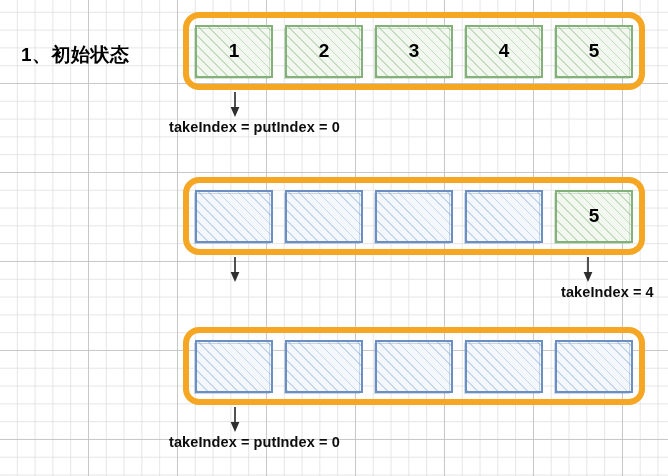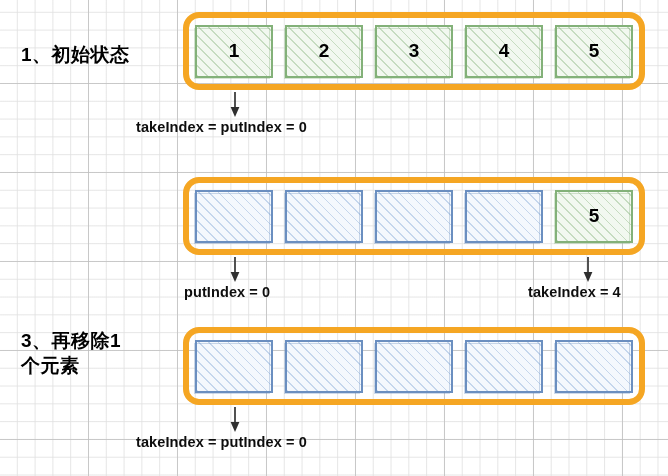--- a/index.html
+++ b/index.html
@@ -114,20 +114,21 @@
     display: block;
     overflow: visible;
   }
   .annot-text {
     position: absolute;
     font-weight: bold;
     font-size: 14.5px;
     color: #0d0d0d;
     white-space: nowrap;
     letter-spacing: 0.1px;
+    margin-left: 33px;
   }
 </style>
 </head>
 <body>
 
 <div id="canvas">
 
   <div class="step-label" style="left:21px; top:42px;">1、初始状态</div>
 
   <div class="queue-container" style="left:183px; top:12px; width:462px; height:78px;">
@@ -178,32 +179,29 @@
       </div>
     </div>
   </div>
 
   <div class="annot" style="left:228px; top:257px;">
     <svg width="14" height="26" viewBox="0 0 14 26">
       <line x1="7" y1="0" x2="7" y2="18" stroke="#3f3f3f" stroke-width="1.8"></line>
       <polygon points="7,25 2.6,15 11.4,15" fill="#2e2e2e"></polygon>
     </svg>
   </div>
-  <div class="annot-text" style="left:184px; top:284px;">putIndex = 0</div>
 
   <div class="annot" style="left:581px; top:257px;">
     <svg width="14" height="26" viewBox="0 0 14 26">
       <line x1="7" y1="0" x2="7" y2="18" stroke="#3f3f3f" stroke-width="1.8"></line>
       <polygon points="7,25 2.6,15 11.4,15" fill="#2e2e2e"></polygon>
     </svg>
   </div>
   <div class="annot-text" style="left:528px; top:284px;">takeIndex = 4</div>
 
-  <div class="step-label" style="left:21px; top:328px;">3、再移除1
-个元素</div>
 
   <div class="queue-container" style="left:183px; top:327px; width:462px; height:78px;">
     <div class="queue-inner">
       <div class="cell blue">
         <span class="cell-num"></span>
       </div>
       <div class="cell blue">
         <span class="cell-num"></span>
       </div>
       <div class="cell blue">

